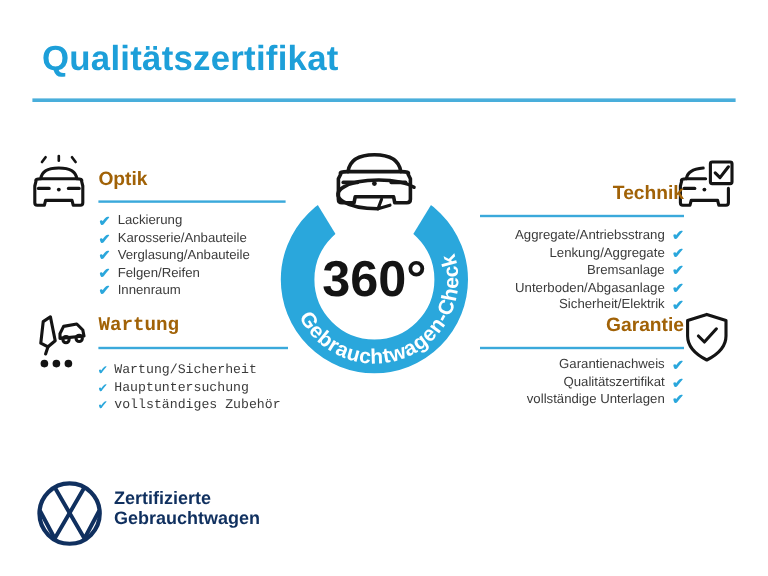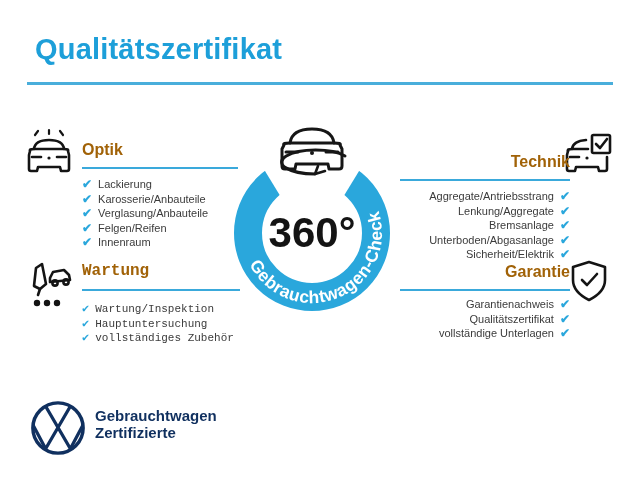--- a/index.html
+++ b/index.html
@@ -114,21 +114,21 @@
         </li>
     </ul>
   </div>
 
   <div class="section left-col sec-wartung">
     <div class="head">Wartung</div>
     <div class="rule"></div>
     <ul>
       <li>
           <span class="check">✔</span>
-          <span>Wartung/Inspektion</span>
+          <span>Wartung/Sicherheit</span>
         </li>
       <li>
           <span class="check">✔</span>
           <span>Hauptuntersuchung</span>
         </li>
       <li>
           <span class="check">✔</span>
           <span>vollständiges Zubehör</span>
         </li>
     </ul>
@@ -212,17 +212,17 @@
   </div>
 
   <div class="footer-logo">
     <svg viewBox="-30 -30 60 60" fill="none" stroke="#10305f" stroke-width="3.4" stroke-linecap="round" stroke-linejoin="round">
       <circle cx="0" cy="0" r="26" stroke-width="3.6"></circle>
       <path d="M -12.5 -22 L 0 -0.5 L 12.5 -22"></path>
       <path d="M -25.3 -2 L -12.8 21.5 L 0 -0.5 L 12.8 21.5 L 25.3 -2"></path>
     </svg>
   </div>
   <div class="footer-text">
+    <div>Zertifizierte</div>
     <div>Gebrauchtwagen</div>
-    <div>Zertifizierte</div>
   </div>
 
 </div>
 
 </body></html>

